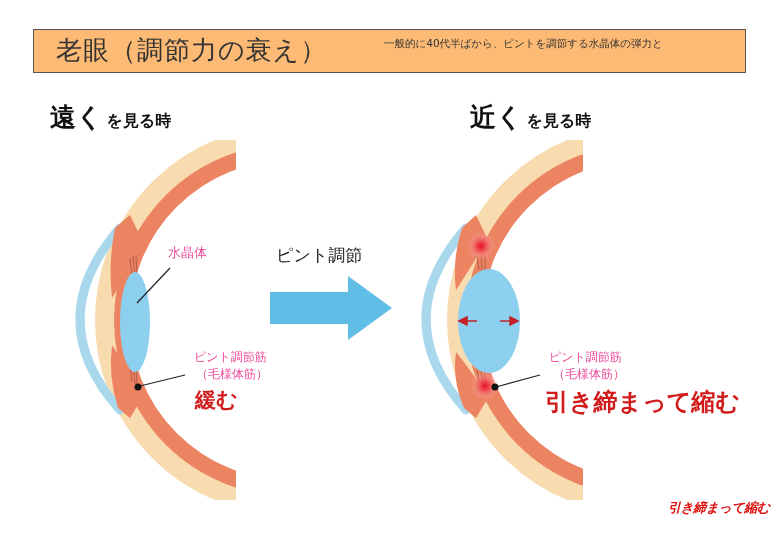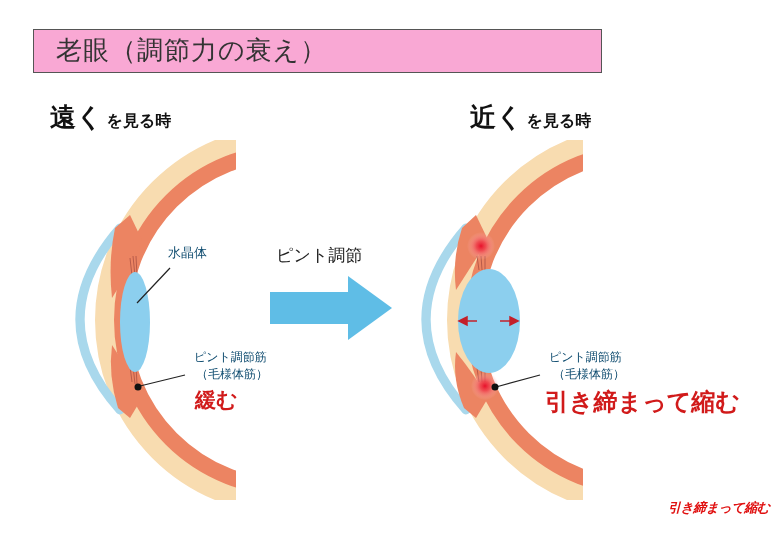--- a/index.html
+++ b/index.html
@@ -1,34 +1,35 @@
 <!DOCTYPE html>
 <html><head>
 <meta charset="utf-8">
 <style>
   html, body { margin:0; padding:0; background:#ffffff; }
   body { width:780px; height:537px; position:relative; overflow:hidden; font-family:"DejaVu Sans", sans-serif; color:#222; }
-  .title-box { position:absolute; left:33px; top:29px; width:569px; height:44px; border:1.5px solid #555; box-sizing:border-box; background:#f9a8d4; }
+  .title-box { position:absolute; left:33px; top:29px; width:713px; height:44px; border:1.5px solid #555; box-sizing:border-box; background:#fdba74; }
   .title-main { position:absolute; left:22px; top:3px; font-size:26px; color:#333; letter-spacing:1px; white-space:nowrap; }
   .title-desc { position:absolute; left:350px; top:6px; font-size:10.5px; line-height:15px; color:#333; white-space:nowrap; }
   .heading { position:absolute; font-weight:bold; color:#111; white-space:nowrap; }
   .heading .big { font-size:26px; }
   .heading .small { font-size:16px; margin-left:4px; }
-  .label { position:absolute; font-size:12px; color:#0c4a6e; white-space:nowrap; line-height:16px; }
+  .label { position:absolute; font-size:12px; color:#ec4899; white-space:nowrap; line-height:16px; }
   .red-label { position:absolute; color:#d11a1a; font-weight:bold; white-space:nowrap; }
   .arrow-label { position:absolute; left:276px; top:244px; font-size:17px; color:#222; white-space:nowrap; }
   .brand { position:absolute; left:668px; top:499px; font-size:13px; color:#e01010; font-weight:bold; font-style:italic; white-space:nowrap; letter-spacing:-0.5px; }
   svg { position:absolute; left:0; top:0; }
 </style>
 </head>
 <body>
 
 <div class="title-box">
   <div class="title-main">老眼（調節力の衰え）</div>
   <div class="title-desc">
+    <div>一般的に40代半ばから、ピントを調節する水晶体の弾力と</div>
   </div>
 </div>
 
 <div class="heading" style="left:50px; top:100px;">
   <span class="big">遠く</span><span class="small">を見る時</span>
 </div>
 <div class="heading" style="left:470px; top:100px;">
   <span class="big">近く</span><span class="small">を見る時</span>
 </div>
 

